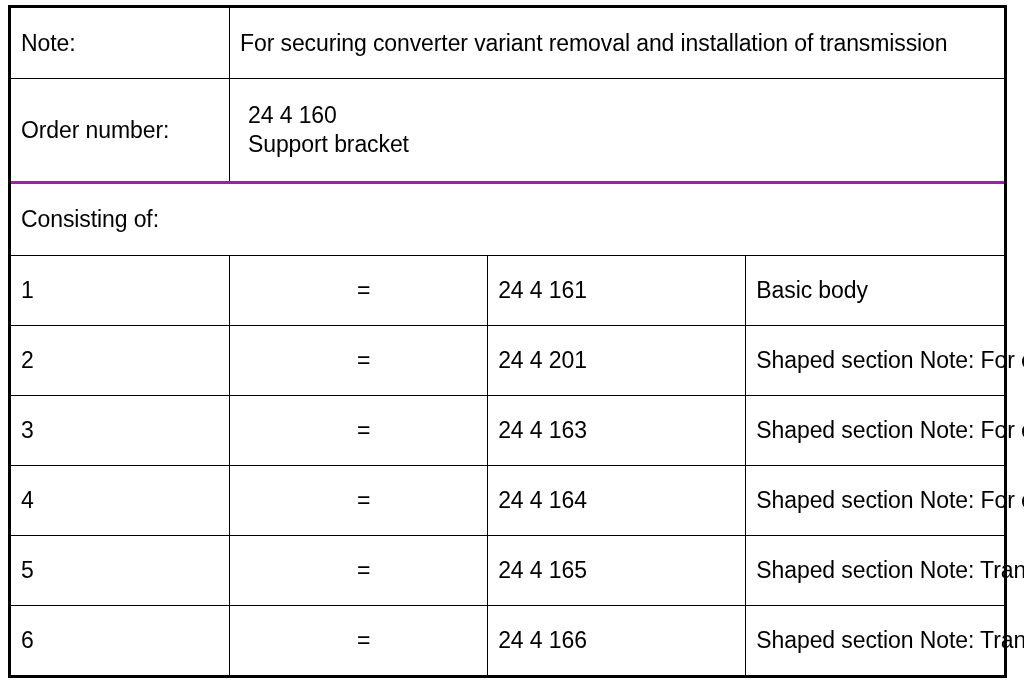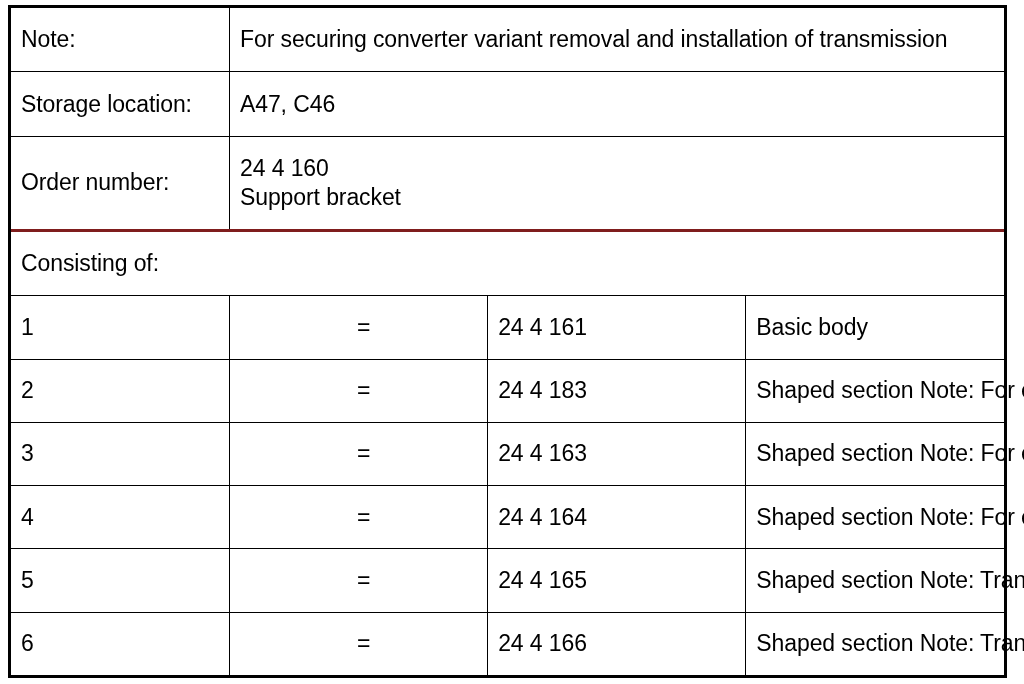--- a/index.html
+++ b/index.html
@@ -62,21 +62,21 @@
   }
 
   
   tr.hdr-row > td { height: 54px; }
   tr.order-row > td { height: 78px; }
   tr.consist-row > td { height: 54px; }
   tr.part-row > td { height: 53px; }
 
   
   tr.consist-row > td {
-    border-top: 3px solid #7f1d1d;
+    border-top: 3px solid #a21caf;
   }
 
   td.consist-cell {
     padding-left: 10px;
   }
 
   
   td.idx-cell {
     width: 34px;
     text-align: left;
@@ -94,20 +94,21 @@
   td.desc-cell {
     padding-left: 11px;
   }
 
   .two-line {
     white-space: normal;
     line-height: 31px;
   }
   .two-line .ln {
     display: block;
+    margin-left: 8px;
   }
 
   
   table.spec-grid tr:first-child > td { border-top: none; }
   table.spec-grid tr:last-child > td { border-bottom: none; }
   table.spec-grid td:first-child { border-left: none; }
   table.spec-grid td:last-child { border-right: none; }
 </style>
 </head>
 <body>
@@ -116,24 +117,20 @@
   <div class="spec-table">
     <table class="spec-grid">
       <tbody>
 
         <tr class="hdr-row">
           <td class="label-cell">Note:</td>
           <td class="value-cell" colspan="3">For securing converter variant removal and installation of transmission</td>
         </tr>
 
 
-        <tr class="hdr-row">
-          <td class="label-cell">Storage location:</td>
-          <td class="value-cell" colspan="3">A47, C46</td>
-        </tr>
 
 
         <tr class="order-row">
           <td class="label-cell">Order number:</td>
           <td class="value-cell two-line" colspan="3">
             <span class="ln">24 4 160</span>
             <span class="ln">Support bracket</span>
           </td>
         </tr>
 
@@ -144,21 +141,21 @@
         <tr class="part-row">
           <td class="idx-cell">1</td>
           <td class="eq-cell">=</td>
           <td class="pn-cell">24 4 161</td>
           <td class="desc-cell">Basic body</td>
         </tr>
 
         <tr class="part-row">
           <td class="idx-cell">2</td>
           <td class="eq-cell">=</td>
-          <td class="pn-cell">24 4 183</td>
+          <td class="pn-cell">24 4 201</td>
           <td class="desc-cell">Shaped section Note: For converter variant N73</td>
         </tr>
 
         <tr class="part-row">
           <td class="idx-cell">3</td>
           <td class="eq-cell">=</td>
           <td class="pn-cell">24 4 163</td>
           <td class="desc-cell">Shaped section Note: For converter variant M57TU</td>
         </tr>
 

